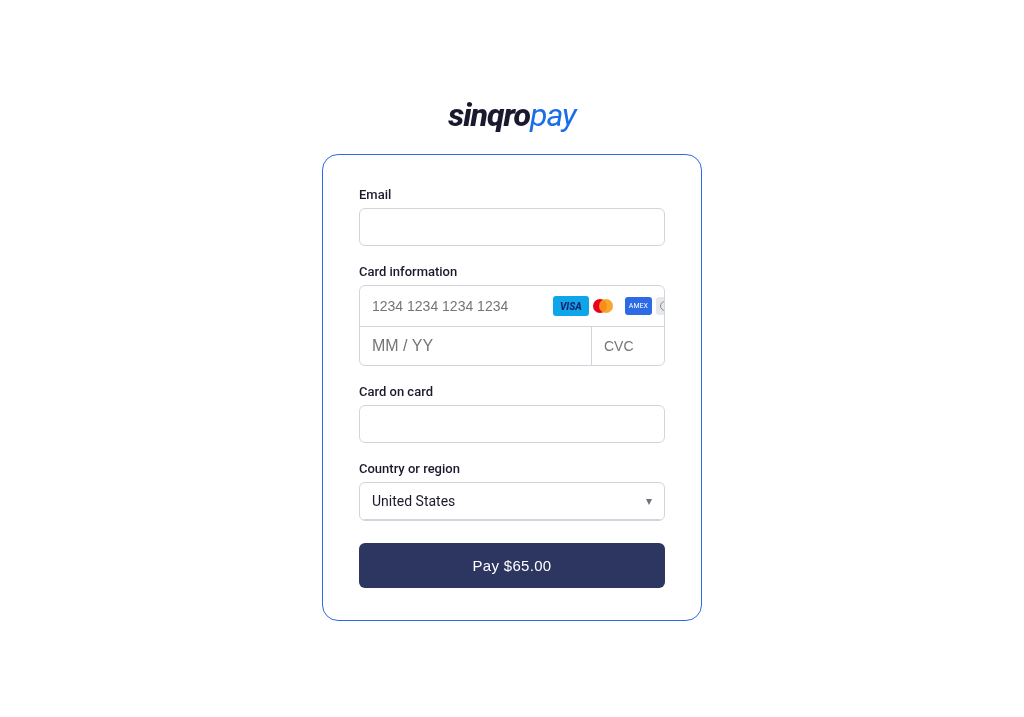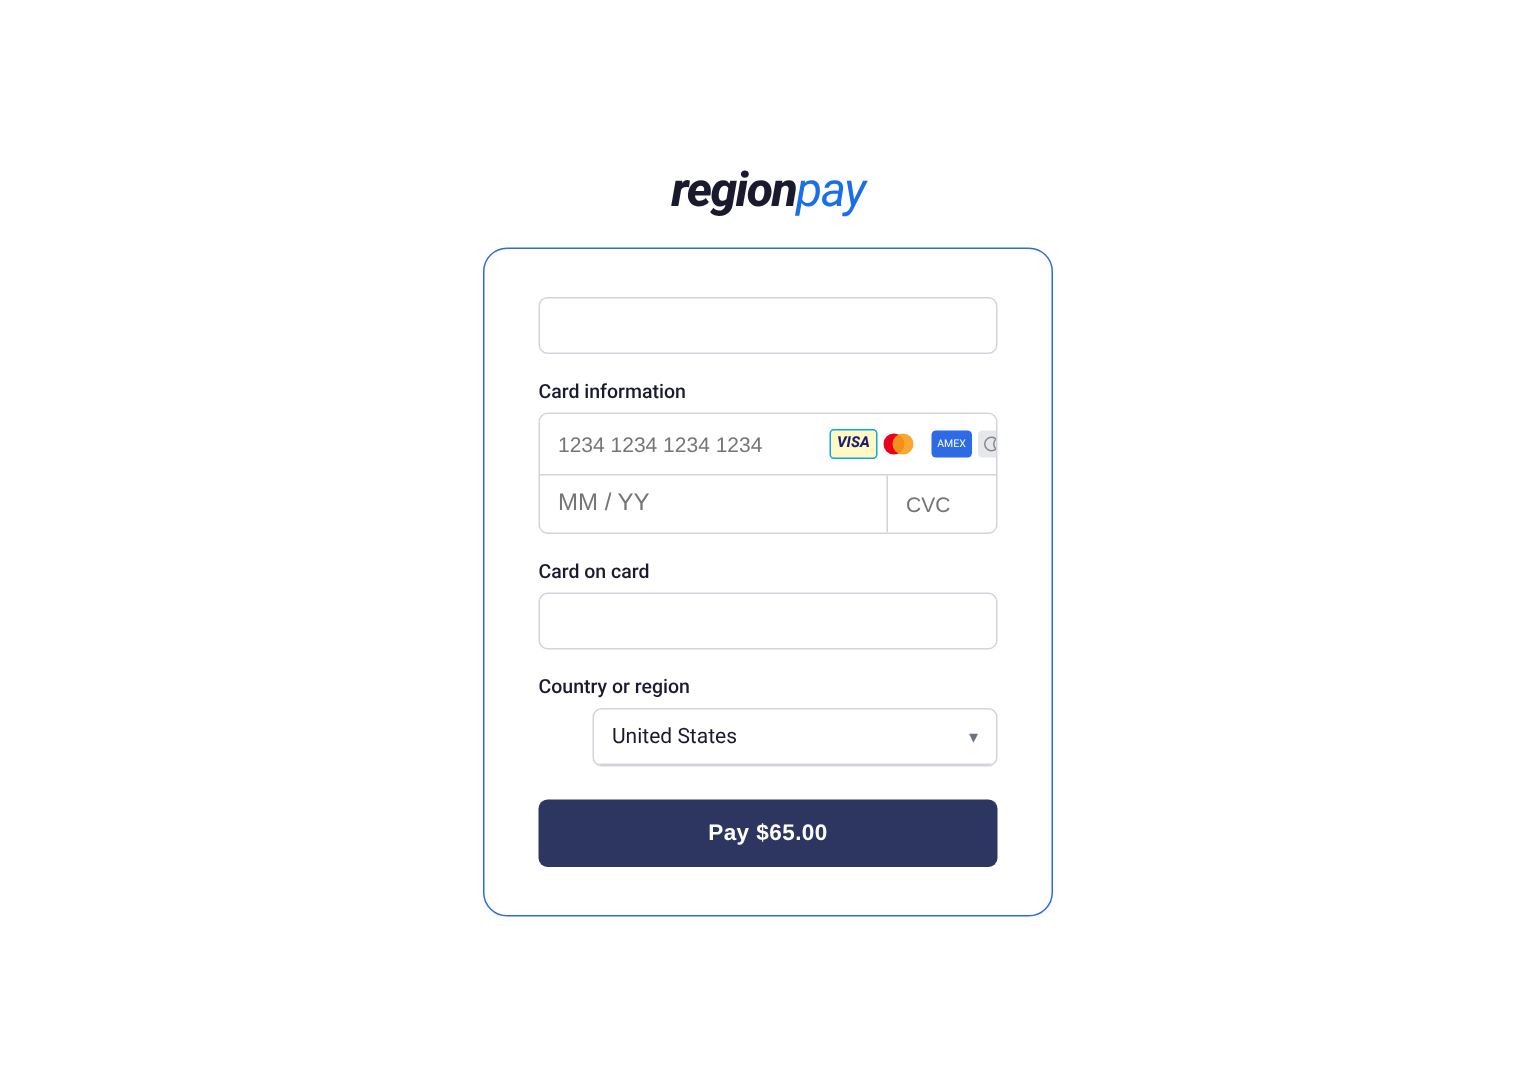--- a/index.html
+++ b/index.html
@@ -109,22 +109,22 @@
       height: 20px;
       border-radius: 3px;
       display: flex;
       align-items: center;
       justify-content: center;
       font-size: 8px;
       font-weight: bold;
     }
 
     .visa-icon {
-      background: #fef9c3;
-      border: 1px solid #0ea5e9;
+      background: #0ea5e9;
+      border: 3px solid #0ea5e9;
       padding: 2px 4px;
       color: #1a1f71;
       font-size: 10px;
       font-weight: 800;
       font-style: italic;
     }
 
     .mc-icon {
       width: 28px;
       height: 18px;
@@ -204,21 +204,20 @@
       outline: none;
       font-size: 14px;
       color: #9ca3af;
       background: transparent;
     }
 
     .country-select-wrapper {
       border: 1.5px solid #d1d5db;
       border-radius: 6px;
       overflow: hidden;
-      margin-left: 36px;
     }
 
     .country-select-row {
       display: flex;
       align-items: center;
       padding: 10px 12px;
       border-bottom: 1.5px solid #d1d5db;
       cursor: pointer;
     }
 
@@ -248,39 +247,40 @@
     }
 
     .pay-button {
       width: 100%;
       background: #2d3561;
       color: #ffffff;
       border: none;
       border-radius: 6px;
       padding: 14px;
       font-size: 15px;
-      font-weight: 700;
+      font-weight: 400;
       cursor: pointer;
       margin-top: 4px;
       letter-spacing: 0.3px;
     }
   </style>
 </head>
 <body>
 
 <div class="logo-container">
   <span class="logo">
-    <span class="logo-sinqro">region</span><span class="logo-pay">pay</span>
+    <span class="logo-sinqro">sinqro</span><span class="logo-pay">pay</span>
   </span>
 </div>
 
 <div class="payment-form-container">
 
   
   <div class="form-group">
+    <label class="form-label">Email</label>
     <input class="form-input" type="email" placeholder="" style="">
   </div>
 
   
   <div class="form-group">
     <label class="form-label">Card information</label>
     <div class="card-info-wrapper">
       <div class="card-number-row">
         <input class="card-number-input" type="text" placeholder="1234 1234 1234 1234" style="">
         <div class="card-icons">

